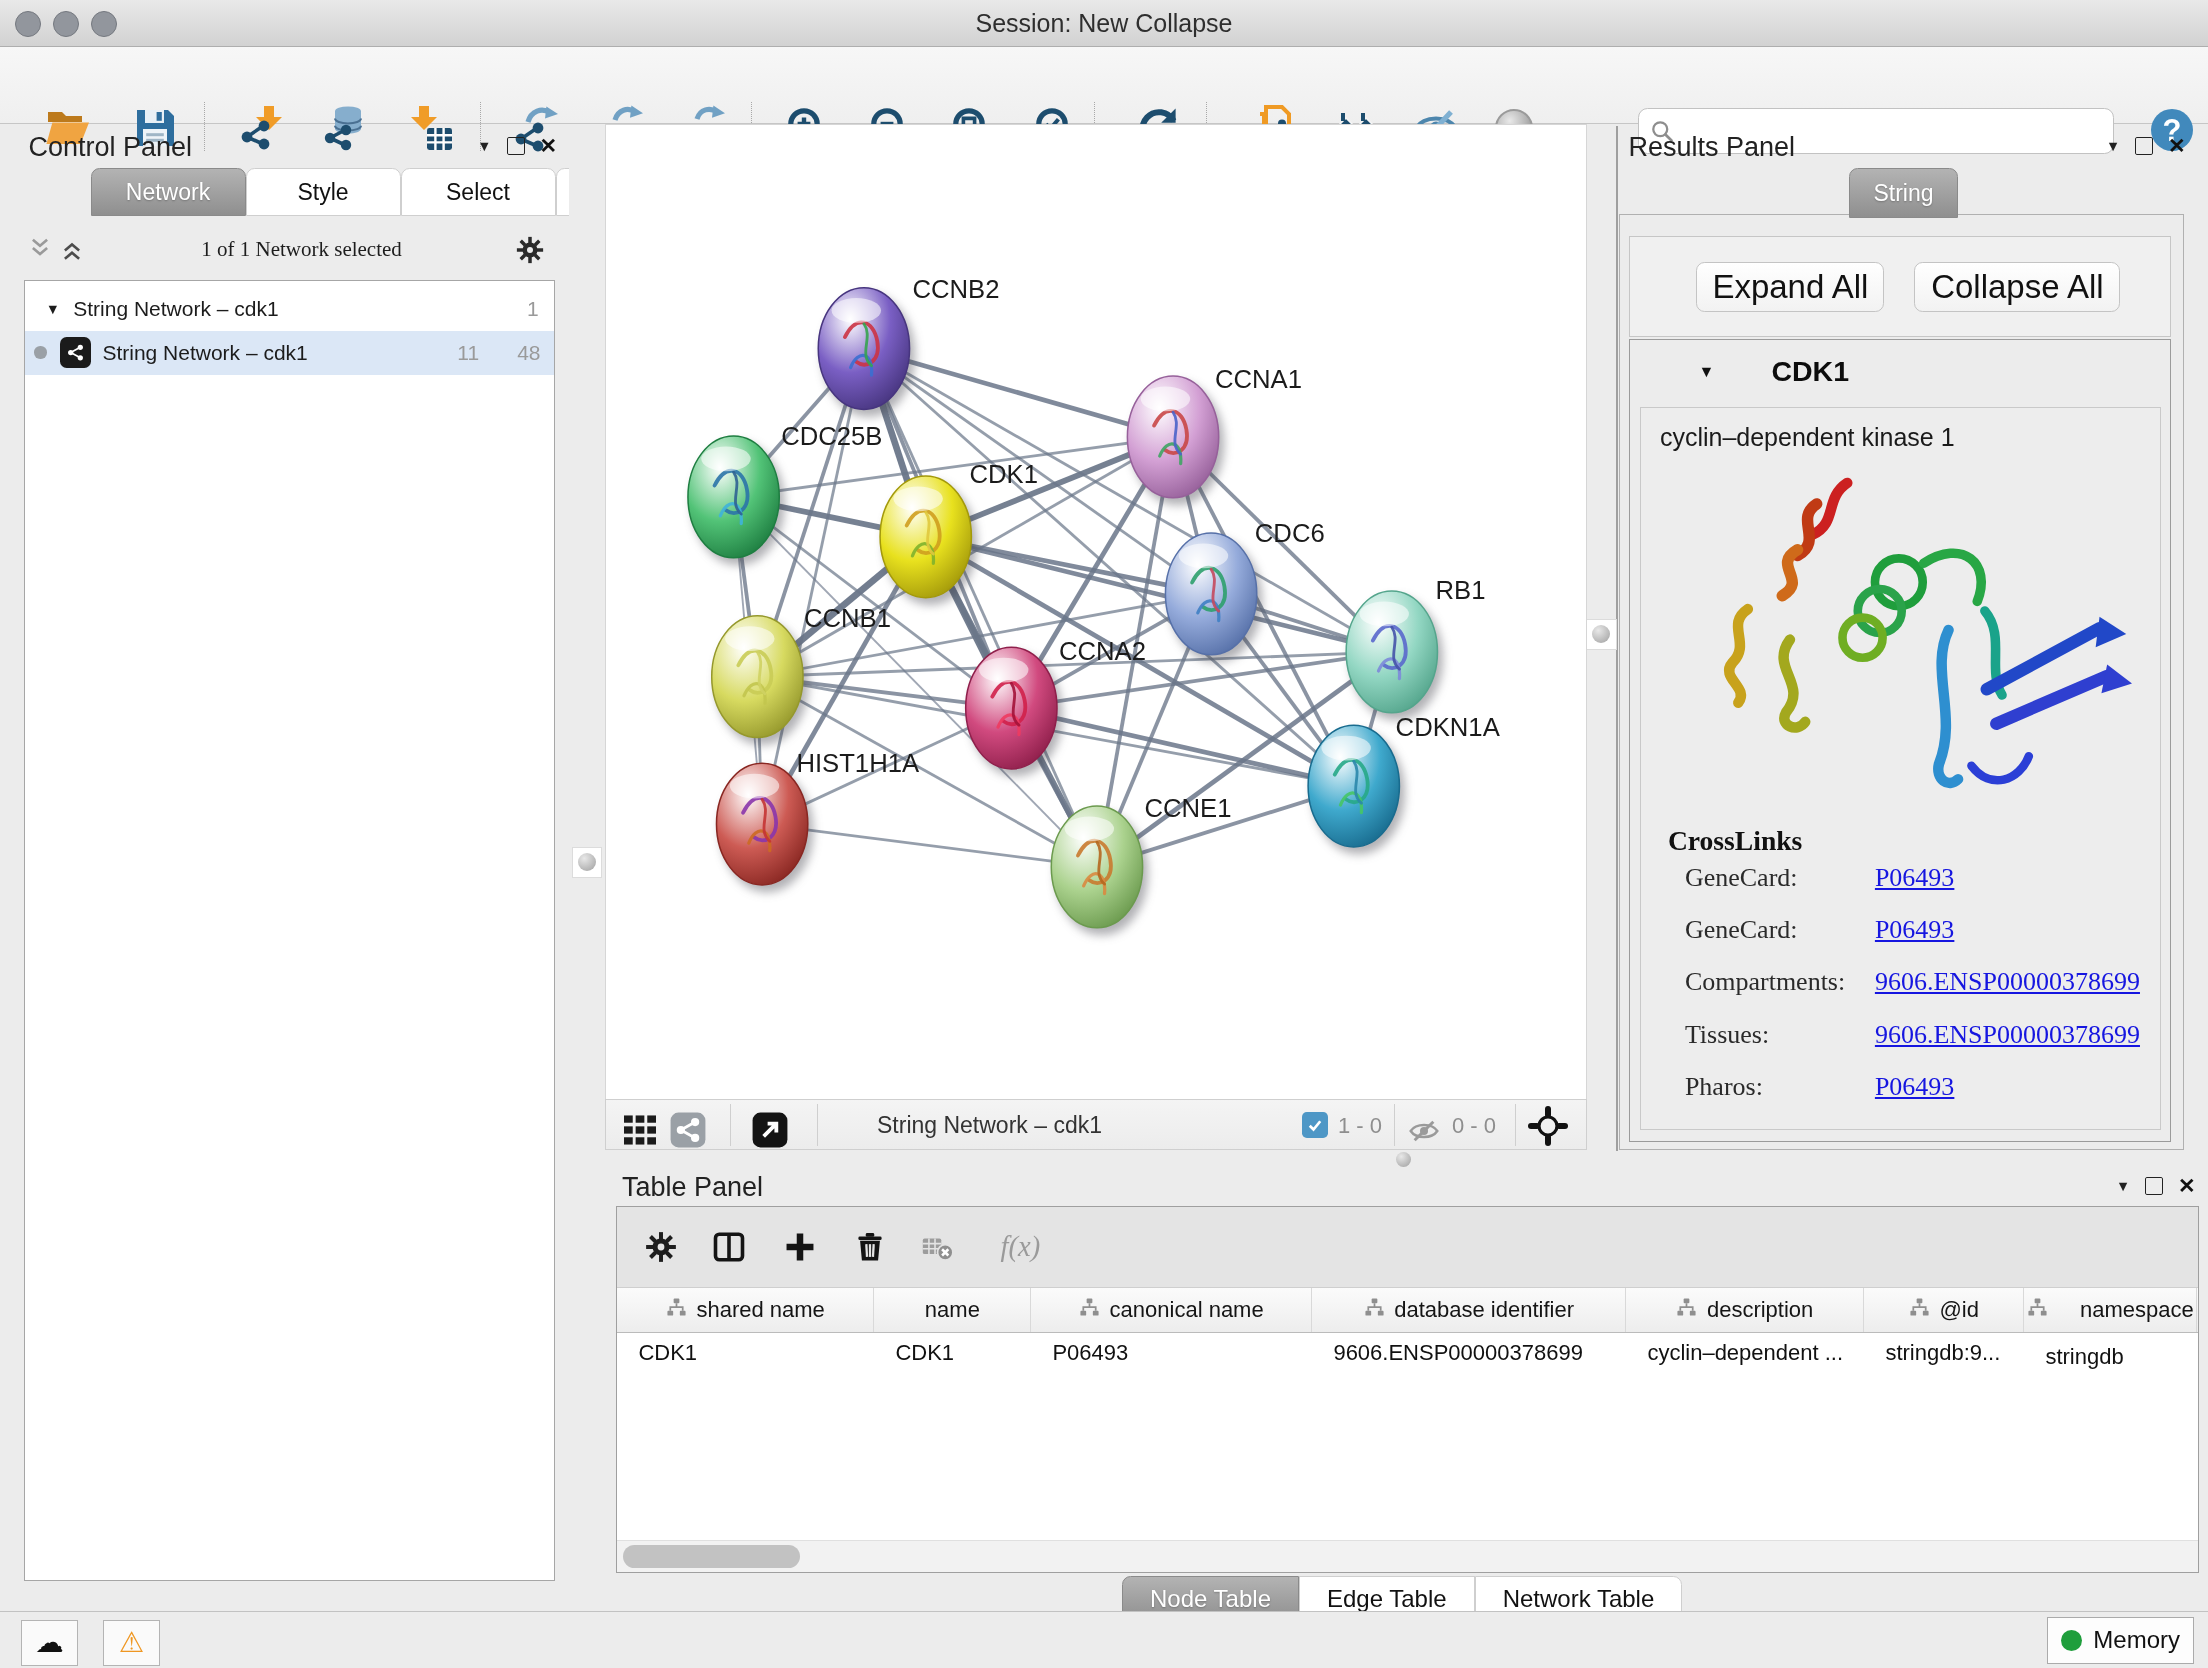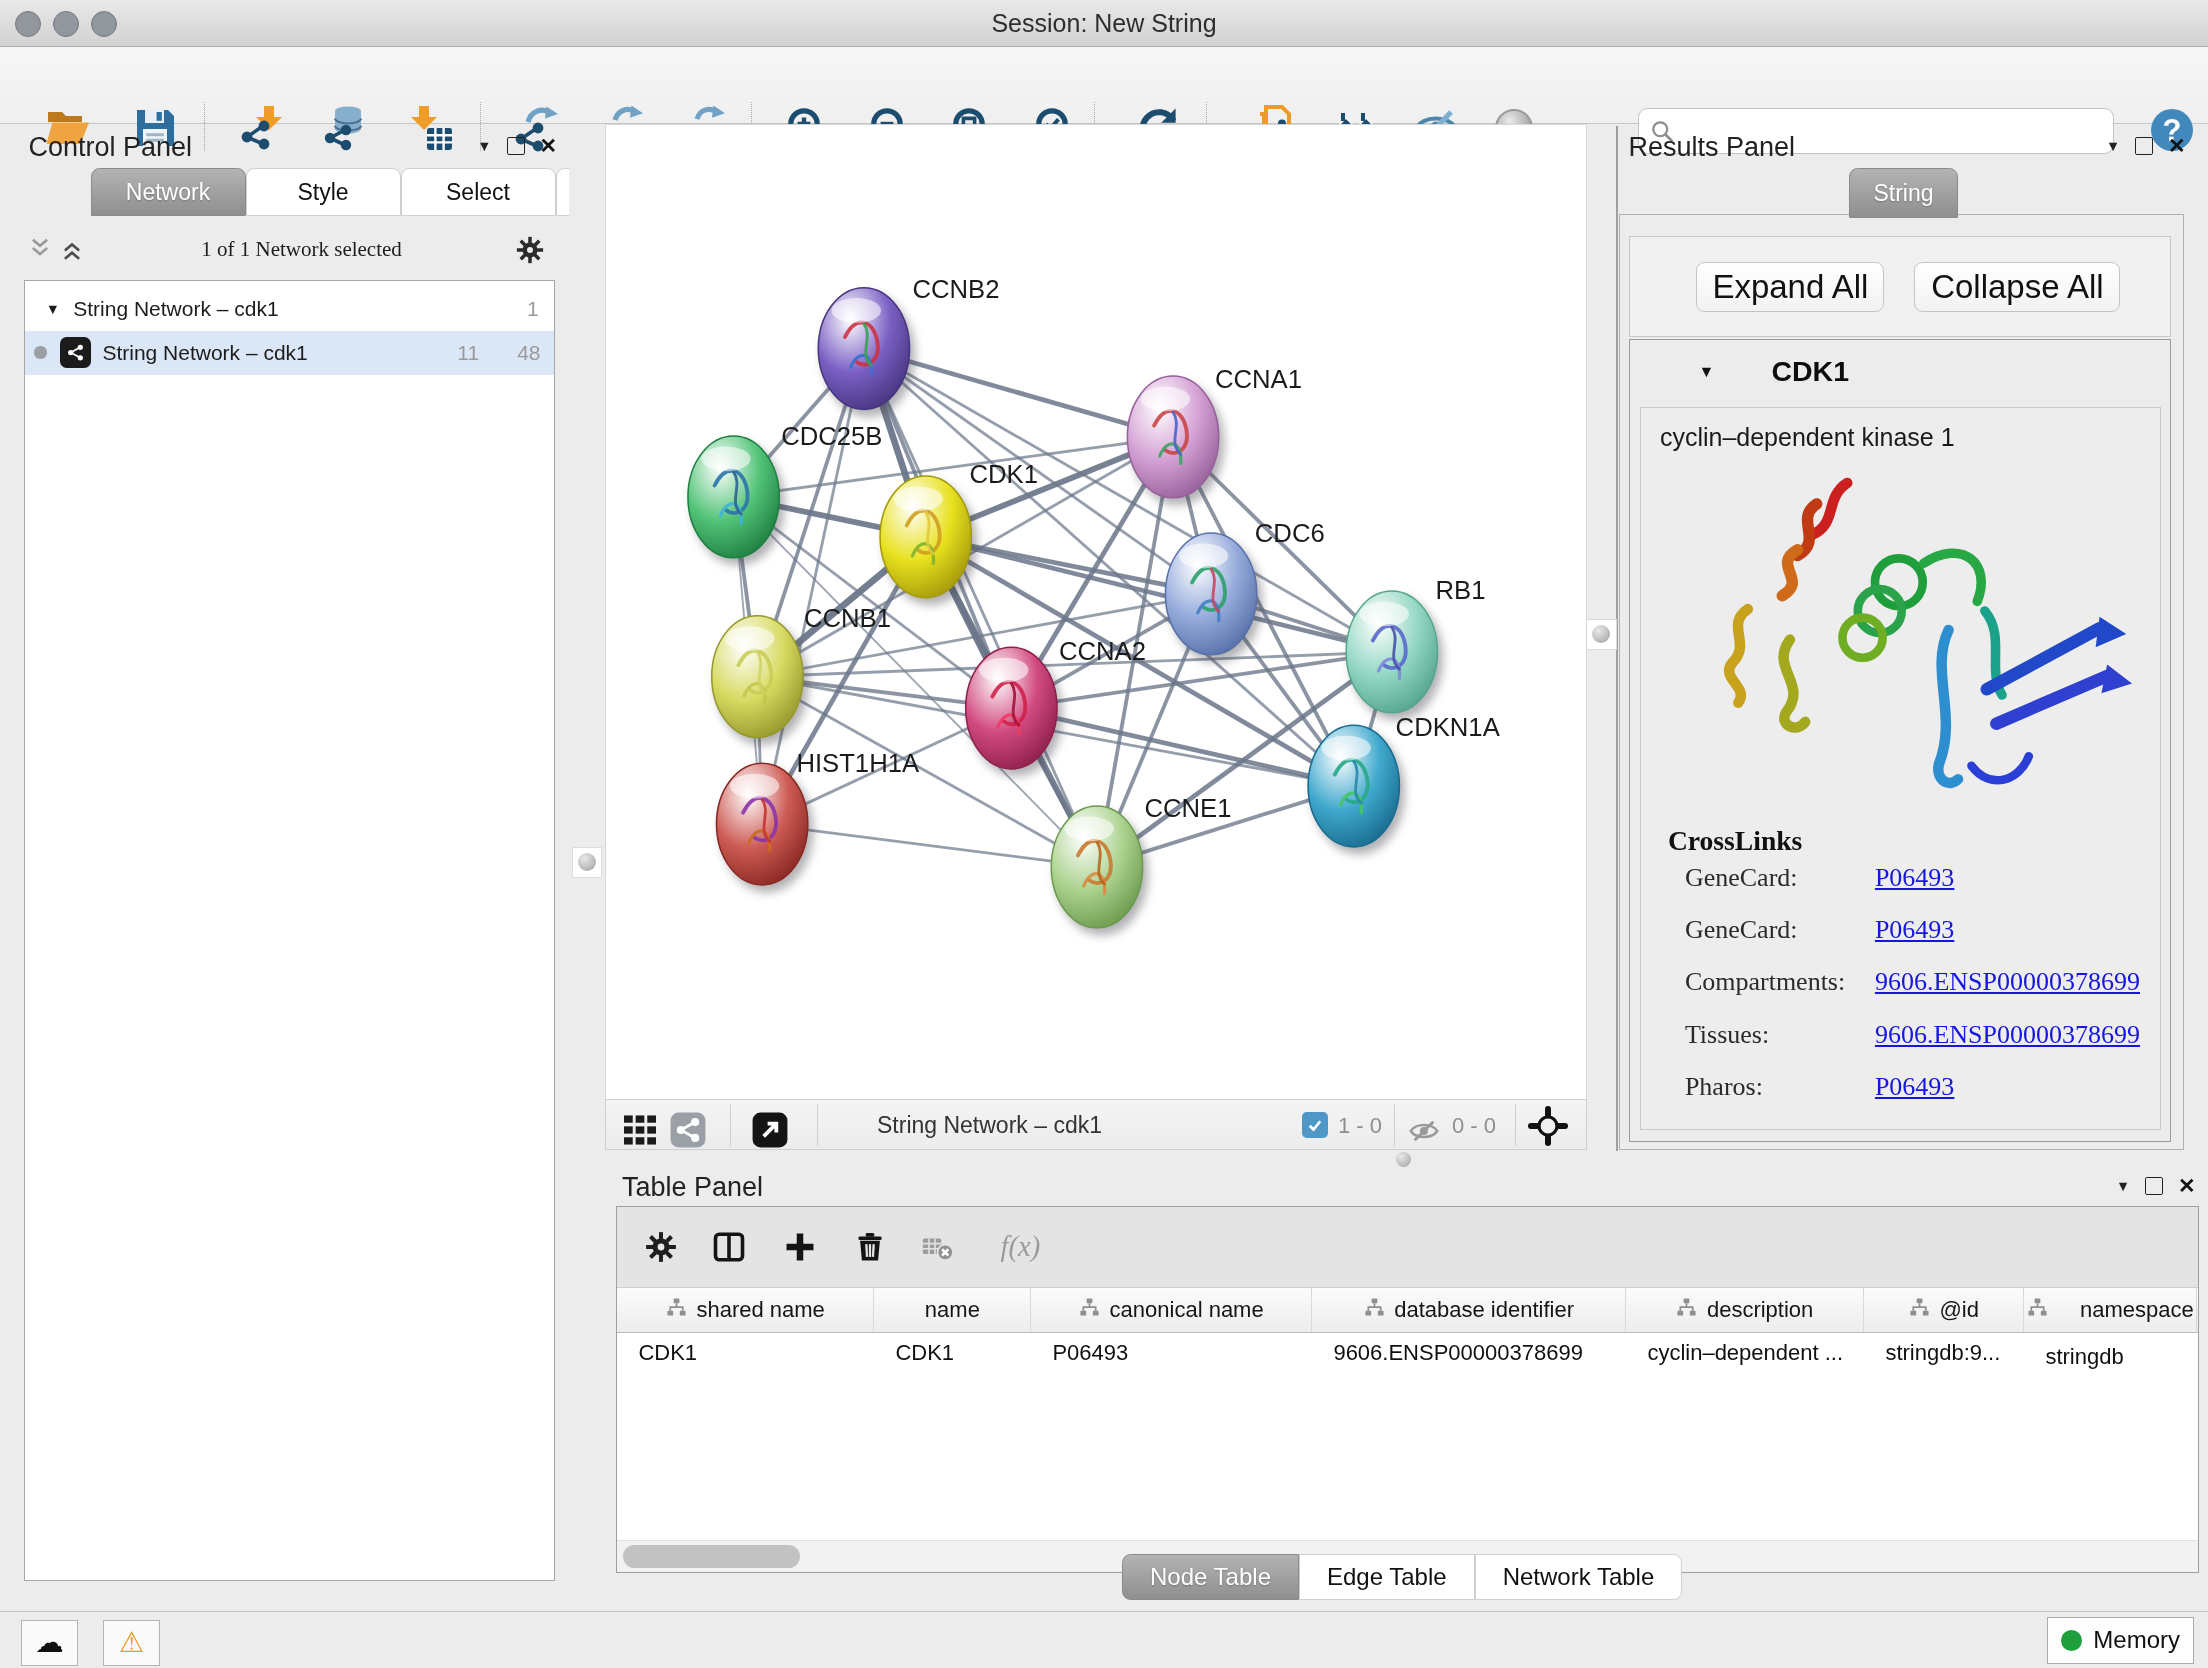--- a/index.html
+++ b/index.html
@@ -87,41 +87,41 @@
   .tpi{position:absolute;top:17px;width:46px;height:46px;display:flex;align-items:center;justify-content:center;}
   .fx{font-family:"Liberation Serif",serif;font-style:italic;font-size:28.5px;color:#9a9a9a;}
   .thead{position:absolute;left:0;top:81px;width:100%;height:44px;background:linear-gradient(#fbfbfb,#ededed);
     border-bottom:1px solid #bbb;display:flex;}
   .th{display:flex;align-items:center;justify-content:center;gap:9.5px;font-size:22px;color:#151515;
     border-right:1px solid #d9d9d9;box-sizing:border-box;height:100%;}
   .tdrow{position:absolute;left:0;top:126px;width:100%;height:40px;display:flex;}
   .td{font-size:22px;color:#111;padding-left:21px;box-sizing:border-box;display:flex;align-items:center;overflow:hidden;white-space:nowrap;}
   .hscroll{position:absolute;left:0;bottom:0;width:100%;height:31px;background:#f2f2f2;border-top:1px solid #e0e0e0;}
   .hthumb{position:absolute;left:5.7px;top:3.8px;width:177px;height:23px;border-radius:11.4px;background:#c2c2c2;}
-  .tp-tabs{position:absolute;left:517px;top:384px;display:flex;align-items:center;}
+  .tp-tabs{position:absolute;left:517px;top:406px;display:flex;align-items:center;}
   .tp-tabs .tab{font-size:24px;padding:0 27px;height:44px;}
   .tp-tabs .tab:first-child{border-radius:8.6px 0 0 8.6px;}
   .tp-tabs .tab:last-child{border-radius:0 8.6px 8.6px 0;}
   
   .statusbar{left:0;top:1611px;width:2208px;height:57px;background:#ececec;border-top:1px solid #c2c2c2;}
   .sbox{position:absolute;top:7.6px;width:55px;height:44px;background:#fafafa;border:1.4px solid #b4b4b4;
     display:flex;align-items:center;justify-content:center;font-size:28.5px;}
   .membtn{position:absolute;left:2047px;top:4.8px;width:145px;height:45px;background:#fdfdfd;border:1.4px solid #ababab;
     display:flex;align-items:center;justify-content:center;gap:11.4px;font-size:24px;color:#111;}
   .memdot{width:21px;height:21px;border-radius:50%;}
   text.nlabel{font-size:27px;fill:#1b1b1b;font-family:"Liberation Sans",sans-serif;}
 </style>
 </head>
 <body>
 
 <div class="abs titlebar">
   <span class="tlight" style="left:15px"></span>
   <span class="tlight" style="left:53px"></span>
   <span class="tlight" style="left:91px"></span>
-  <div class="wtitle">Session: New String</div>
+  <div class="wtitle">Session: New Collapse</div>
 </div>
 
 <div class="abs toolbar">
   <div class="tbtn" style="left:42px">
     <svg viewBox="0 0 24 24">
       <path d="M2 4h7l2 2h8v3H2z" fill="#bd7a1c"></path>
         <path d="M4.2 9.2h18.3L18.3 20H1.2z" fill="#f0a441"></path>
     </svg>
   </div>
   <div class="tbtn" style="left:129px">

